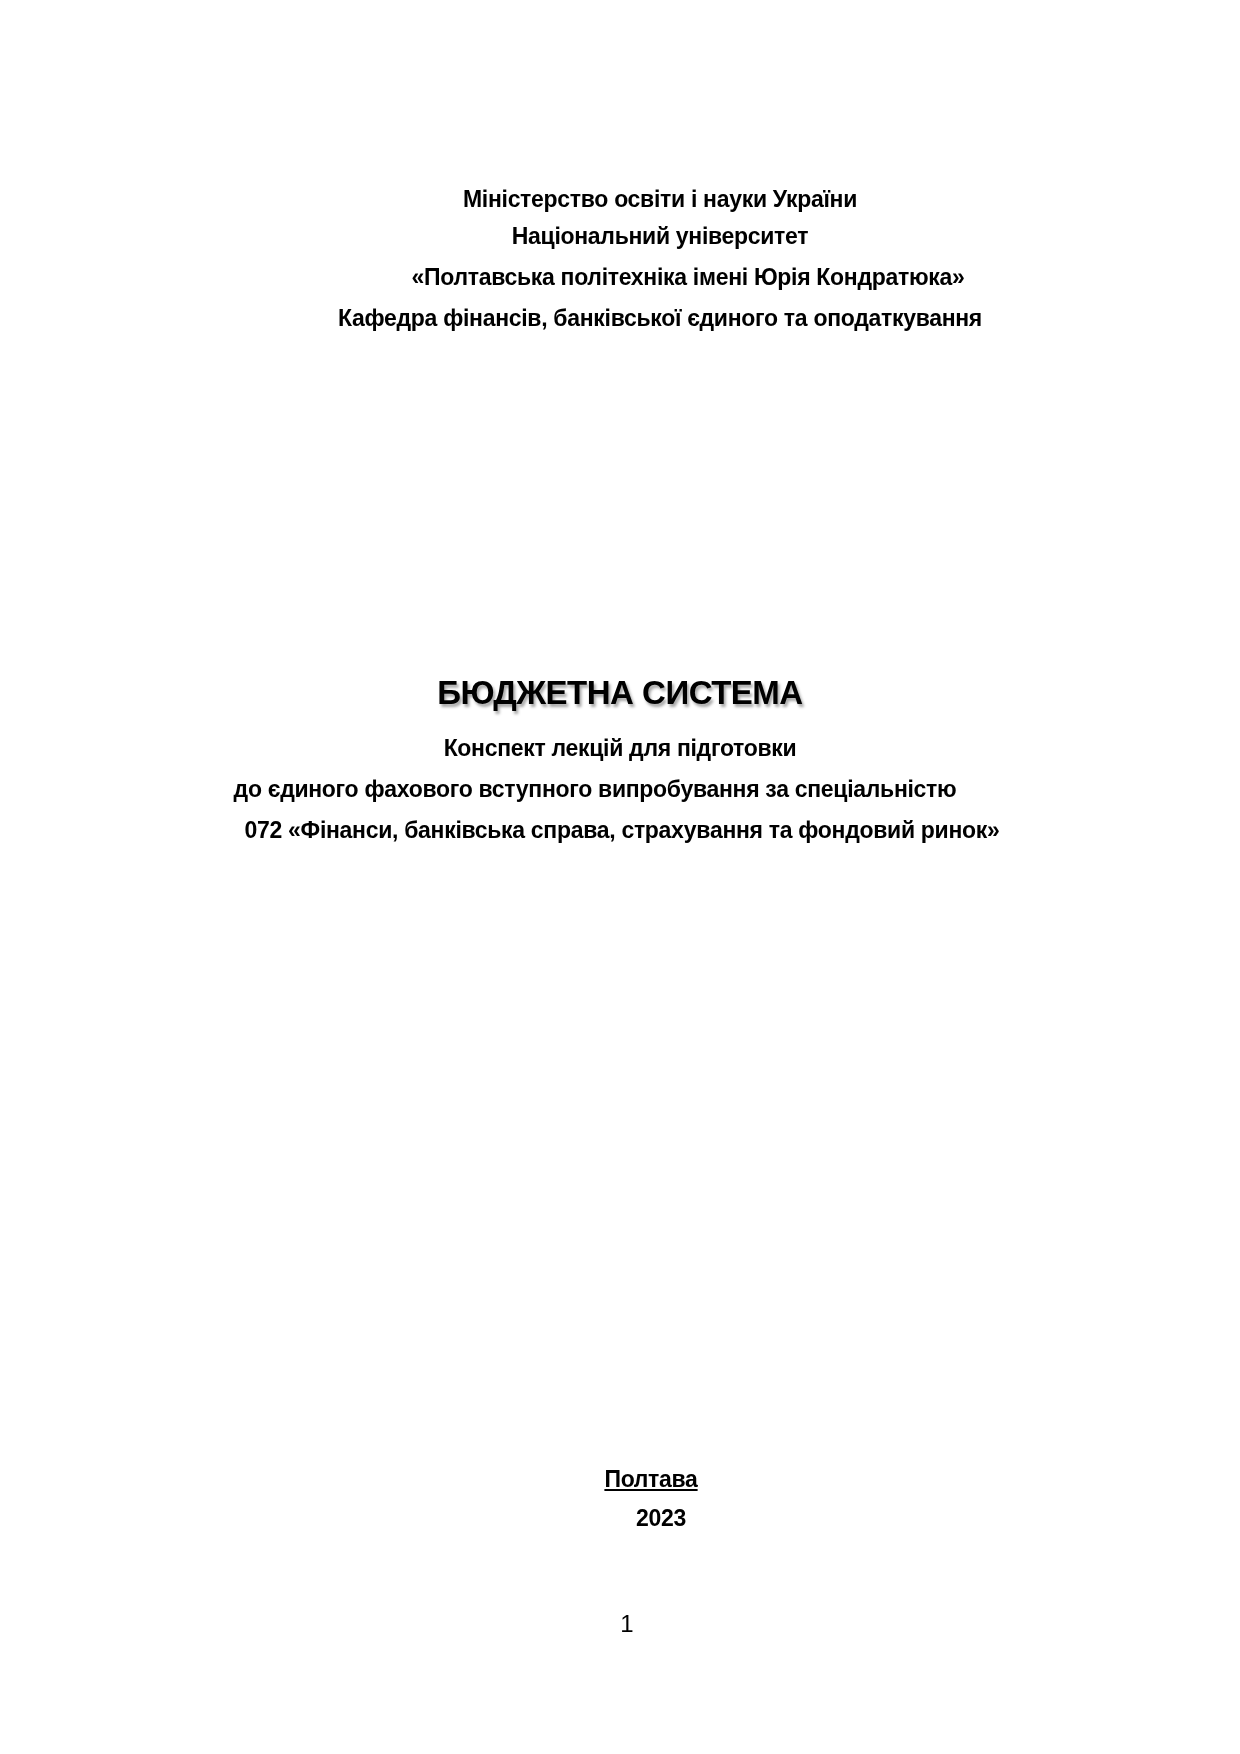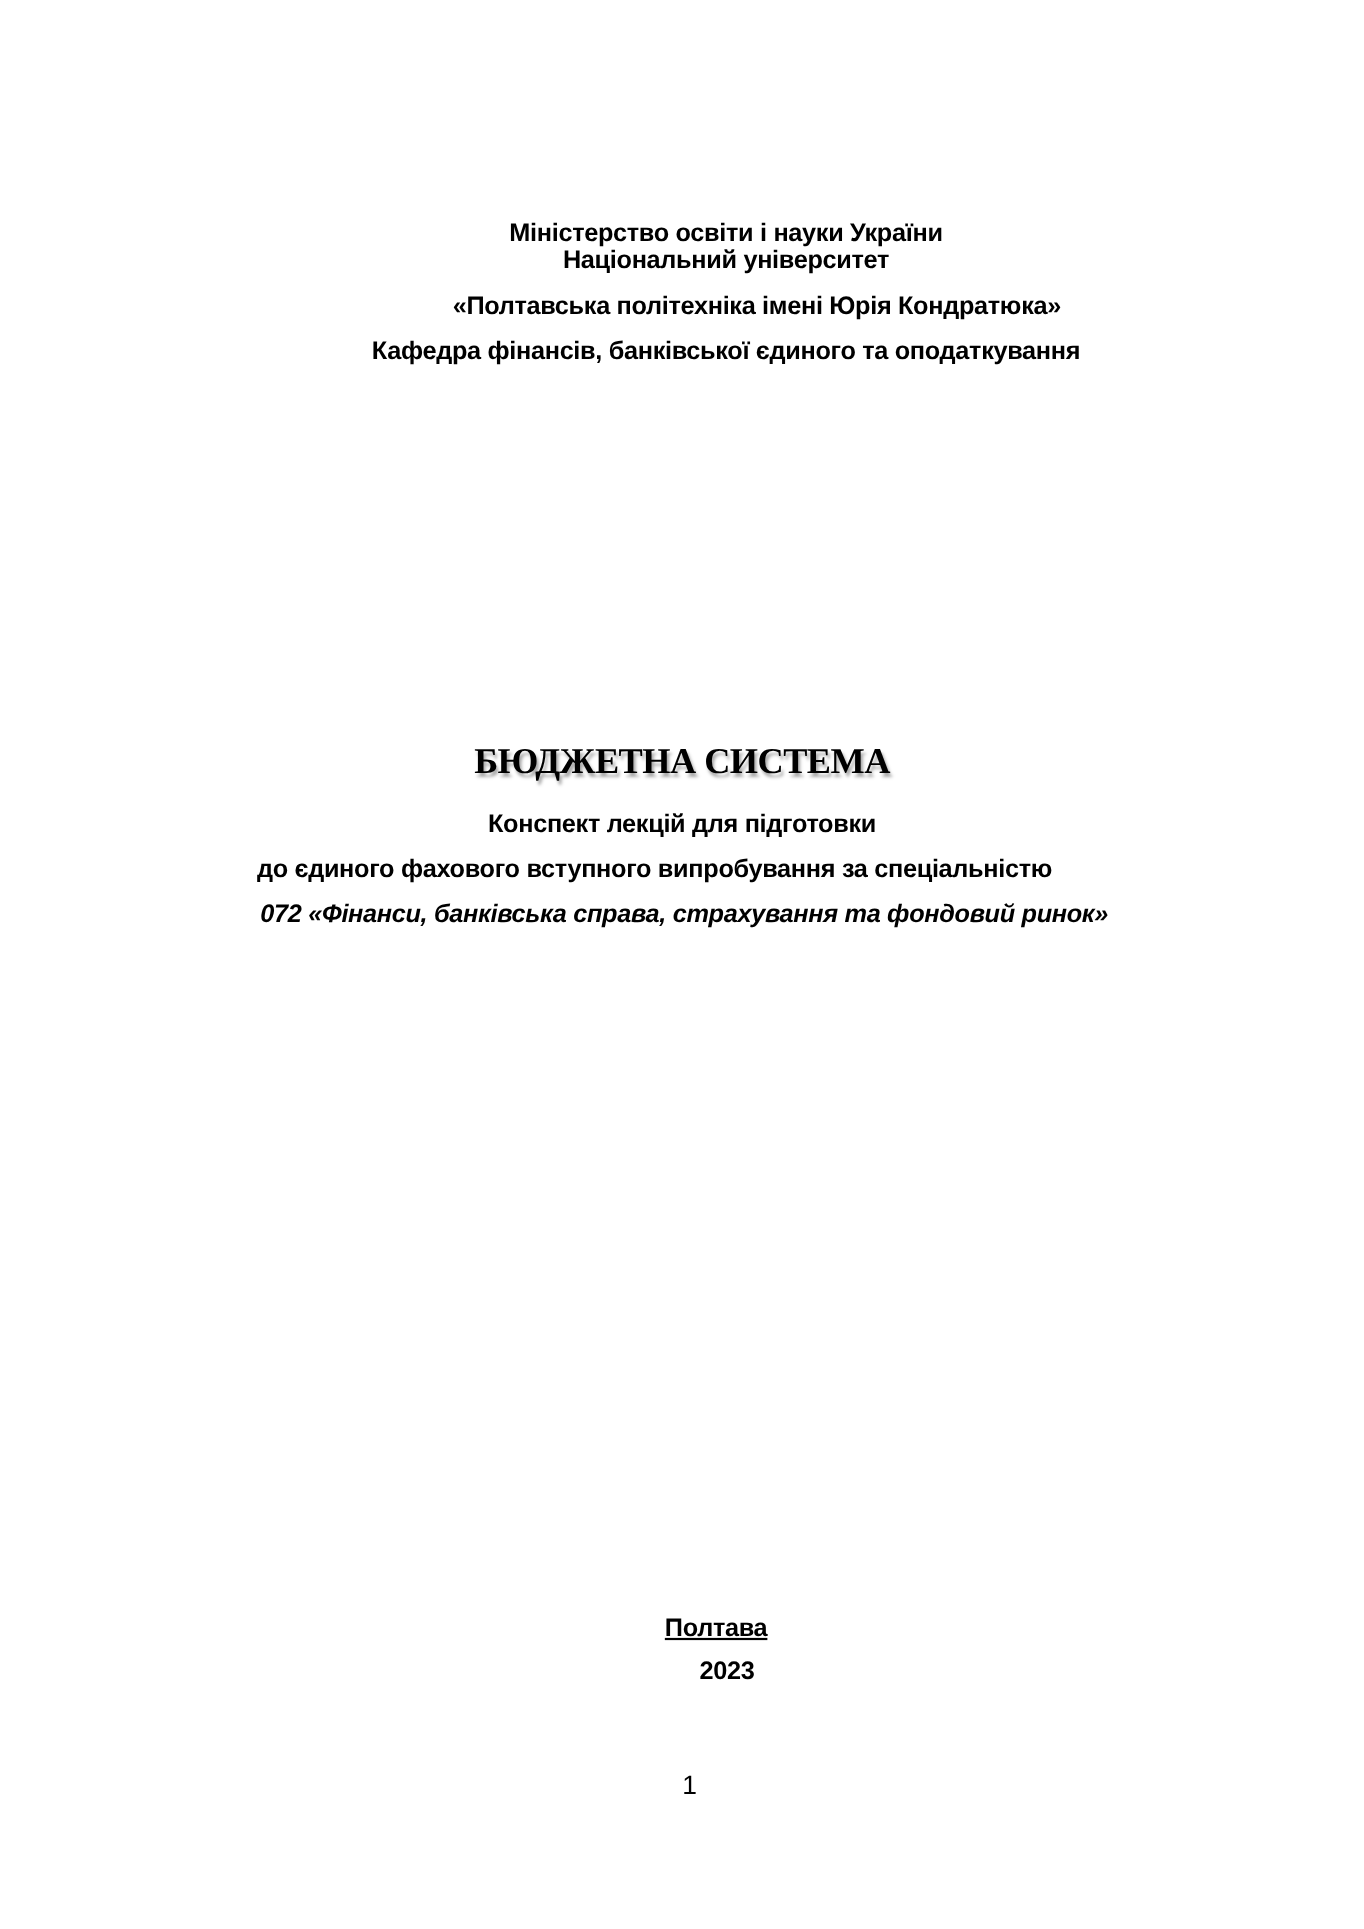--- a/index.html
+++ b/index.html
@@ -48,31 +48,31 @@
       line-height: 30px;
       font-weight: normal;
     }
   </style>
 </head>
 <body>
 
 <div>
 
   <div>
-    <div class="line header-line" style="left:660px; top:196px;">Міністерство освіти і науки України</div>
+    <div class="line header-line" style="left:660px; top:184px;">Міністерство освіти і науки України</div>
     <div class="line header-line" style="left:660px; top:221px;">Національний університет</div>
     <div class="line header-line" style="left:664px; top:262px;margin-left:24px;">«Полтавська політехніка імені Юрія Кондратюка»</div>
     <div class="line header-line" style="left:660px; top:303px;">Кафедра фінансів, банківської єдиного та оподаткування</div>
   </div>
 
   <div>
-    <div class="line title" style="left:620px; top:673px;font-family:Liberation Serif, serif;">БЮДЖЕТНА СИСТЕМА</div>
+    <div class="line title" style="left:620px; top:673px;">БЮДЖЕТНА СИСТЕМА</div>
     <div class="line sub-line" style="left:620px; top:733px;">Конспект лекцій для підготовки</div>
     <div class="line sub-line" style="left:595px; top:774px;">до єдиного фахового вступного випробування за спеціальністю</div>
-    <div class="line sub-line" style="left:622px; top:815px;font-style:italic;">072 «Фінанси, банківська справа, страхування та фондовий ринок»</div>
+    <div class="line sub-line" style="left:622px; top:815px;">072 «Фінанси, банківська справа, страхування та фондовий ринок»</div>
   </div>
 
   <div>
     <div class="line city" style="left:651px; top:1464px;text-decoration:underline;">Полтава</div>
     <div class="line year" style="left:661px; top:1503px;">2023</div>
   </div>
 
   <div class="page-number" style="left:627px; top:1609px;">1</div>
 
 </div>

